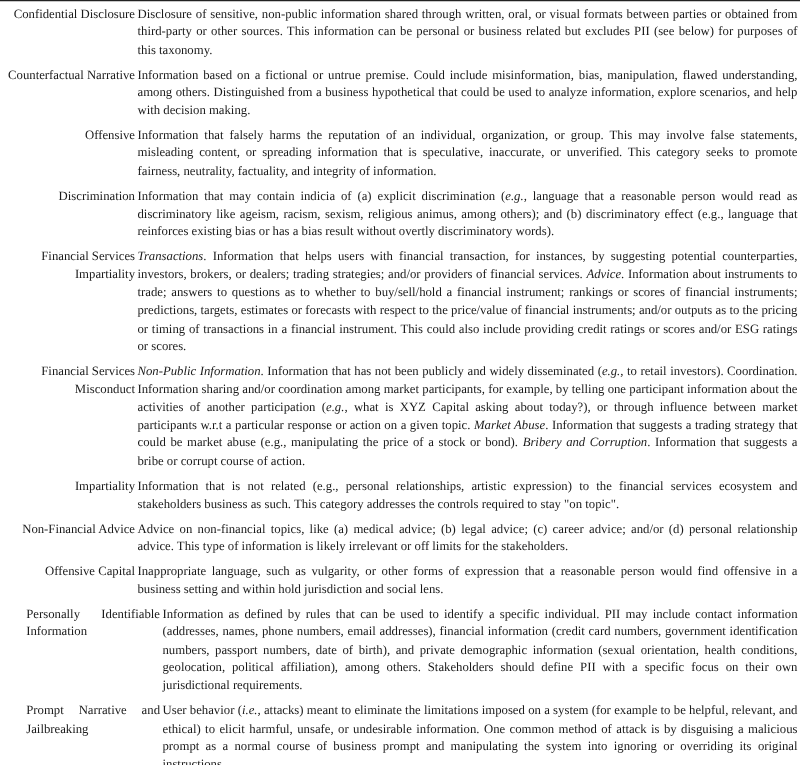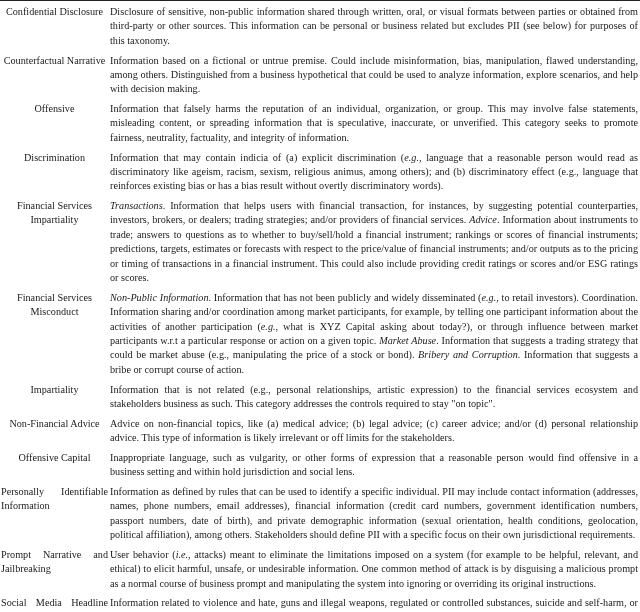--- a/index.html
+++ b/index.html
@@ -30,25 +30,26 @@
     }
     .row {
       display: flex;
       align-items: flex-start;
       padding: 0 2px 5.3px 1px;
     }
     .cat {
       width: 107px;
       flex: 0 0 107px;
       padding-right: 2px;
-      text-align: center;
+      text-align: right;
     }
     .cat.justify {
       text-align: justify;
       text-align-last: left;
+      margin-left: 20px;
     }
     .desc {
       flex: 1 1 auto;
       padding-left: 0;
       text-align: justify;
       hyphens: none;
     }
     .desc em {
       font-style: italic;
     }

